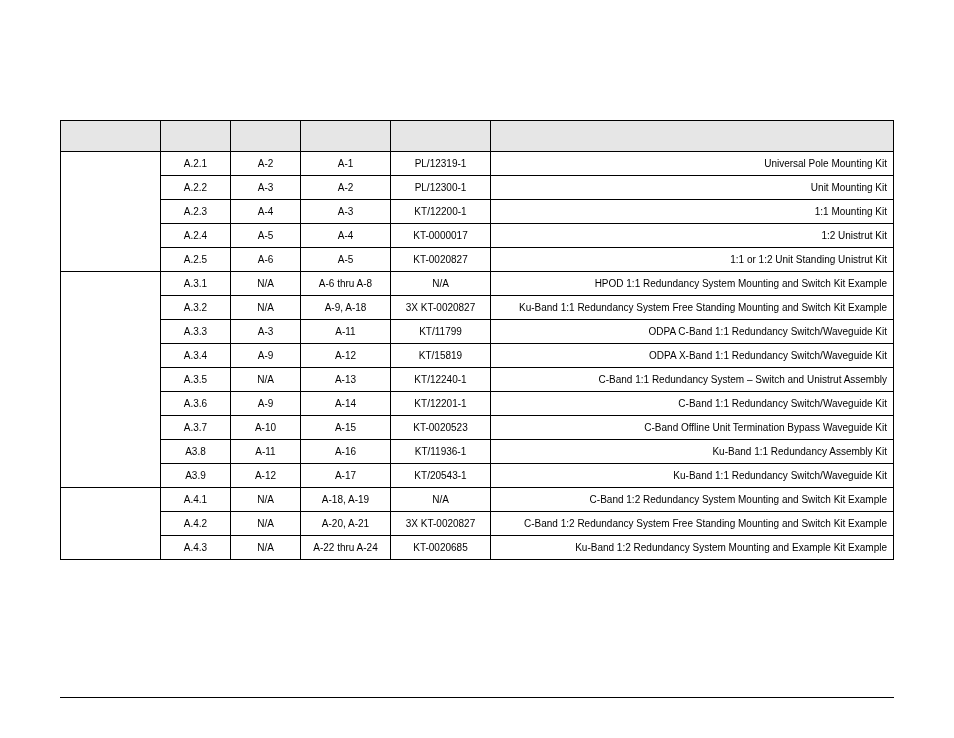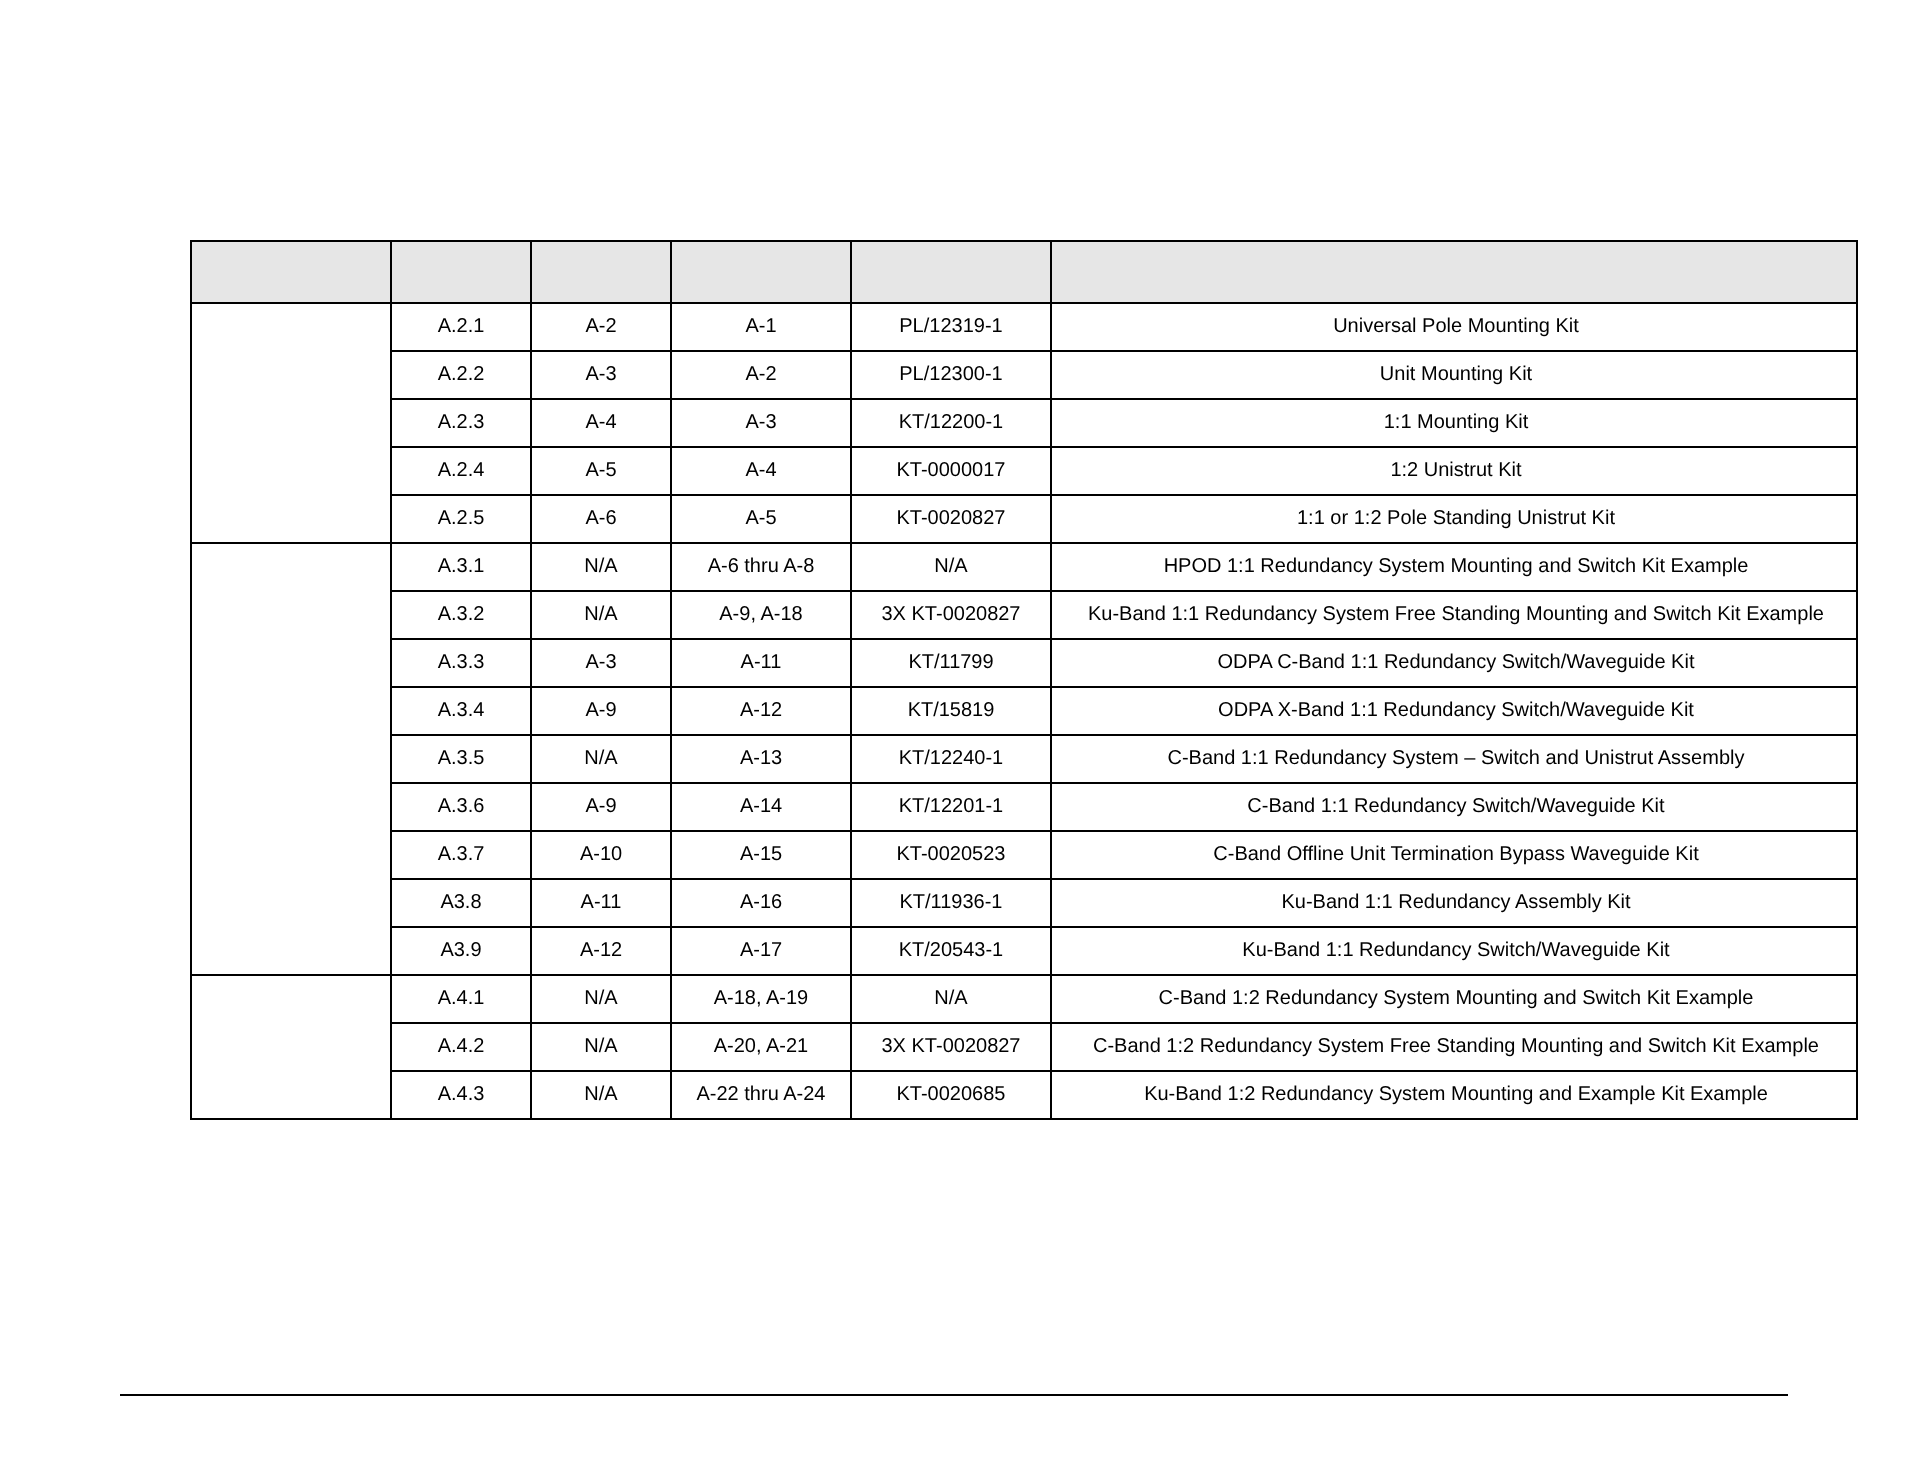--- a/index.html
+++ b/index.html
@@ -13,41 +13,40 @@
   }
   .page {
     padding: 120px 60px 40px 60px;
     box-sizing: border-box;
     width: 100%;
   }
   table {
     border-collapse: collapse;
     width: 100%;
     table-layout: fixed;
-    margin-left: 35px;
   }
   th, td {
     border: 1px solid #000;
     font-size: 10px;
     padding: 6px 6px;
     vertical-align: middle;
     overflow: hidden;
   }
   thead th {
     background: #e6e6e6;
     height: 18px;
   }
   col.c0 { width: 100px; }
   col.c1 { width: 70px;  }
   col.c2 { width: 70px;  }
   col.c3 { width: 90px;  }
   col.c4 { width: 100px; }
   col.c5 { width: auto;  }
   .center { text-align: center; }
-  .left   { text-align: center; padding-left: 8px; }
+  .left   { text-align: right; padding-left: 8px; }
   hr.footer-rule {
     position: absolute;
     left: 60px;
     right: 60px;
     bottom: 40px;
     border: none;
     border-top: 1px solid #000;
     margin: 0;
   }
 </style>
@@ -102,21 +101,21 @@
           <td class="center">A-5</td>
           <td class="center">A-4</td>
           <td class="center">KT-0000017</td>
           <td class="left">1:2 Unistrut Kit</td>
         </tr>
         <tr>
           <td class="center">A.2.5</td>
           <td class="center">A-6</td>
           <td class="center">A-5</td>
           <td class="center">KT-0020827</td>
-          <td class="left">1:1 or 1:2 Pole Standing Unistrut Kit</td>
+          <td class="left">1:1 or 1:2 Unit Standing Unistrut Kit</td>
         </tr>
         <tr>
           <td rowspan="9" class="center"></td>
           <td class="center">A.3.1</td>
           <td class="center">N/A</td>
           <td class="center">A-6 thru A-8</td>
           <td class="center">N/A</td>
           <td class="left">HPOD 1:1 Redundancy System Mounting and Switch Kit Example</td>
         </tr>
         <tr>

